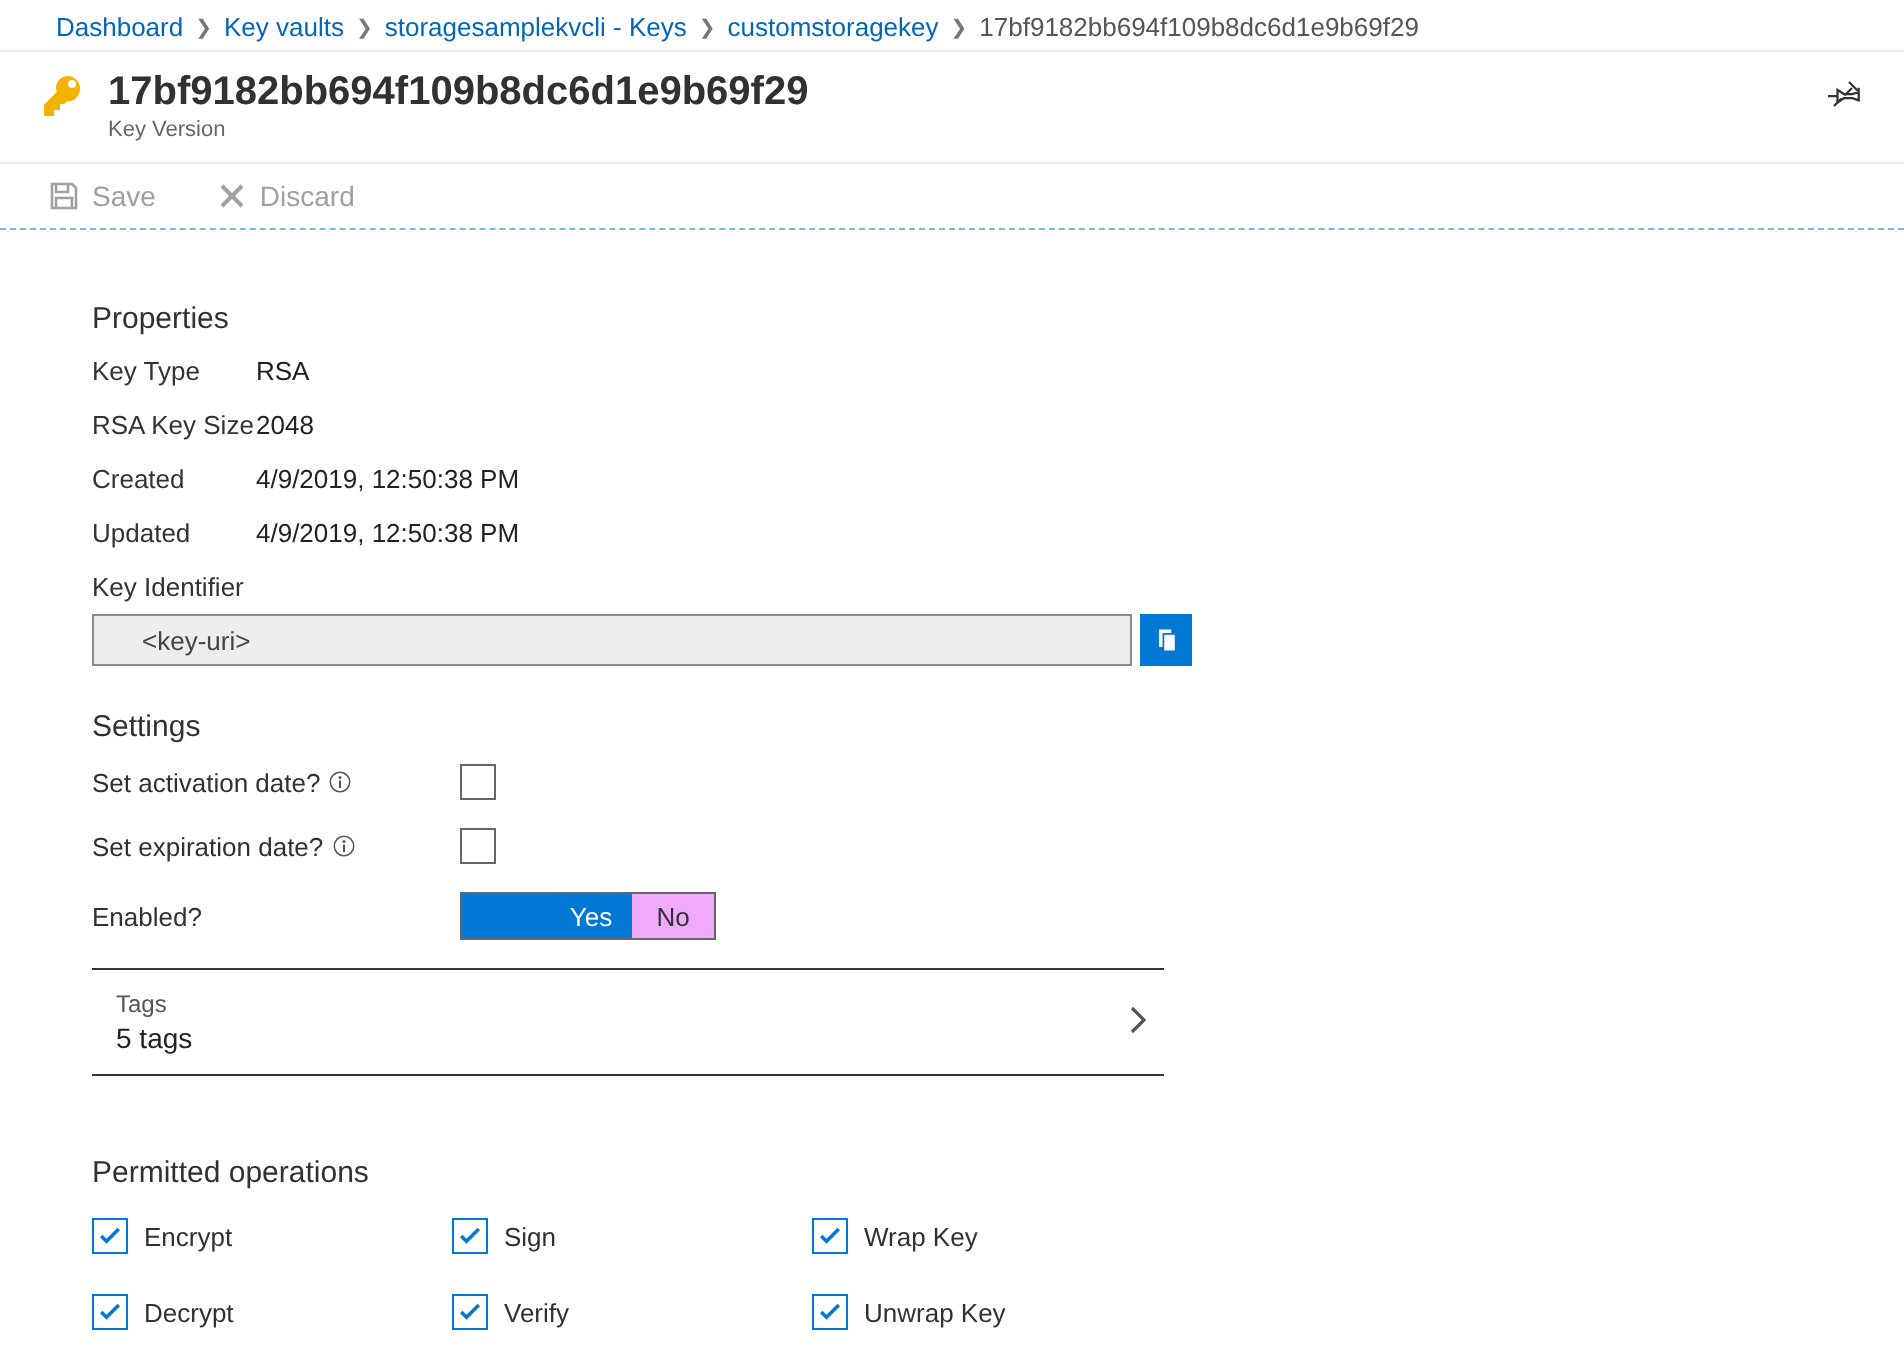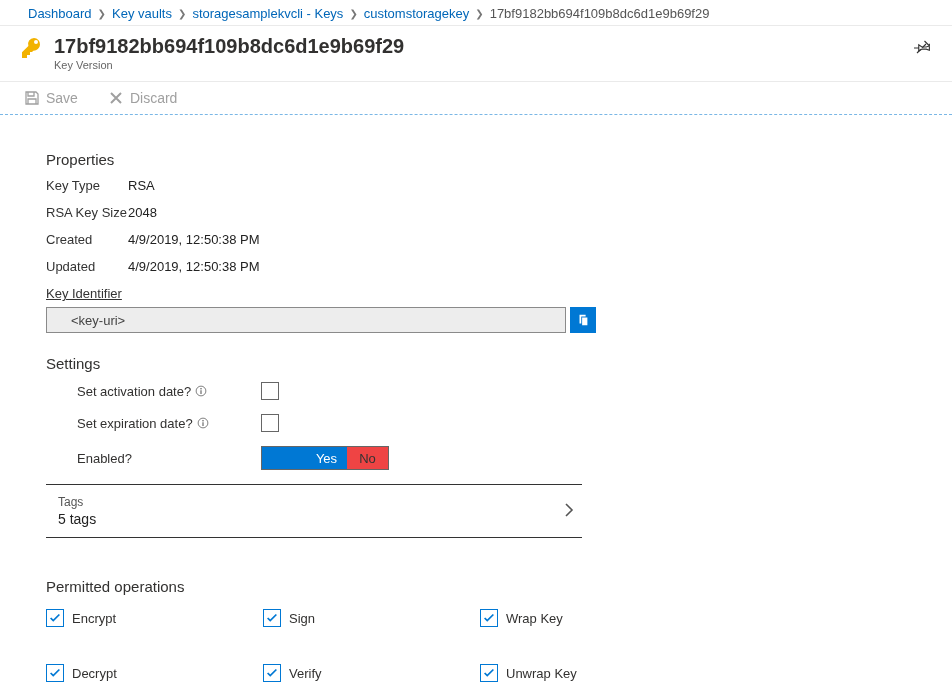--- a/index.html
+++ b/index.html
@@ -87,21 +87,20 @@
     width: 26px; height: 26px;
     background: #0078d4; border: none; cursor: pointer;
     display: flex; align-items: center; justify-content: center;
     margin-left: 4px;
   }
   .copy-btn svg { width: 14px; height: 14px; fill: #fff; }
 
   .settings-row {
     display: flex; align-items: center;
     margin-bottom: 14px;
-    margin-left: 31px;
   }
   .settings-label { width: 136px; font-size: 13px; display: flex; align-items: center; gap: 4px; }
   .info-icon { width: 12px; height: 12px; color: #555; }
   .chk-box {
     width: 18px; height: 18px;
     border: 1px solid #666;
     background: #fff;
     margin-left: 48px;
   }
 
@@ -109,21 +108,21 @@
     display: flex;
     border: 1px solid #666;
     width: 128px;
     margin-left: 48px;
     height: 24px;
   }
   .toggle-opt {
     flex: 1;
     display: flex; align-items: center; justify-content: center;
     font-size: 13px; cursor: pointer;
-    background: #ef4444; color: #333;
+    background: #f0abfc; color: #333;
   }
   .toggle-opt.active { background: #0078d4; color: #fff; padding-left: 44px; }
 
   .tags-block {
     border-top: 1px solid #333;
     border-bottom: 1px solid #333;
     padding: 10px 8px 10px 12px;
     width: 536px;
     display: flex; justify-content: space-between; align-items: center;
     margin-top: 10px; margin-bottom: 40px;
@@ -131,21 +130,20 @@
   }
   .tags-block .t-lab { font-size: 12px; color: #555; }
   .tags-block .t-val { font-size: 14px; color: #222; margin-top: 2px; }
   .tags-block .chev { color: #555; }
 
   .ops-grid {
     display: grid;
     grid-template-columns: 180px 180px 180px;
     row-gap: 20px; column-gap: 0;
     margin-top: 14px;
-    gap: 37px;
   }
   .op-item { display: flex; align-items: center; gap: 8px; font-size: 13px; }
   .op-chk {
     width: 18px; height: 18px;
     border: 1px solid #0078d4;
     display: flex; align-items: center; justify-content: center;
     color: #0078d4;
   }
   .op-chk svg { width: 14px; height: 14px; }
 </style>
@@ -212,21 +210,21 @@
   </div>
   <div class="prop-row">
     <div class="prop-label">Created</div>
     <div class="prop-value">4/9/2019, 12:50:38 PM</div>
   </div>
   <div class="prop-row">
     <div class="prop-label">Updated</div>
     <div class="prop-value">4/9/2019, 12:50:38 PM</div>
   </div>
 
-  <div class="field-label" style="margin-top:4px;text-decoration:underline;">Key Identifier</div>
+  <div class="field-label" style="margin-top:4px;">Key Identifier</div>
   <div class="key-uri-row">
     <input class="key-uri-input" readonly="" value="&lt;key-uri&gt;" style="">
     <button class="copy-btn">
       <svg viewBox="0 0 16 16">
           <path d="M4 2h7v2H6v8H4zM7 5h6v9H7z" fill="#fff"></path>
         </svg>
     </button>
   </div>
 
   <div class="section-h">Settings</div>

